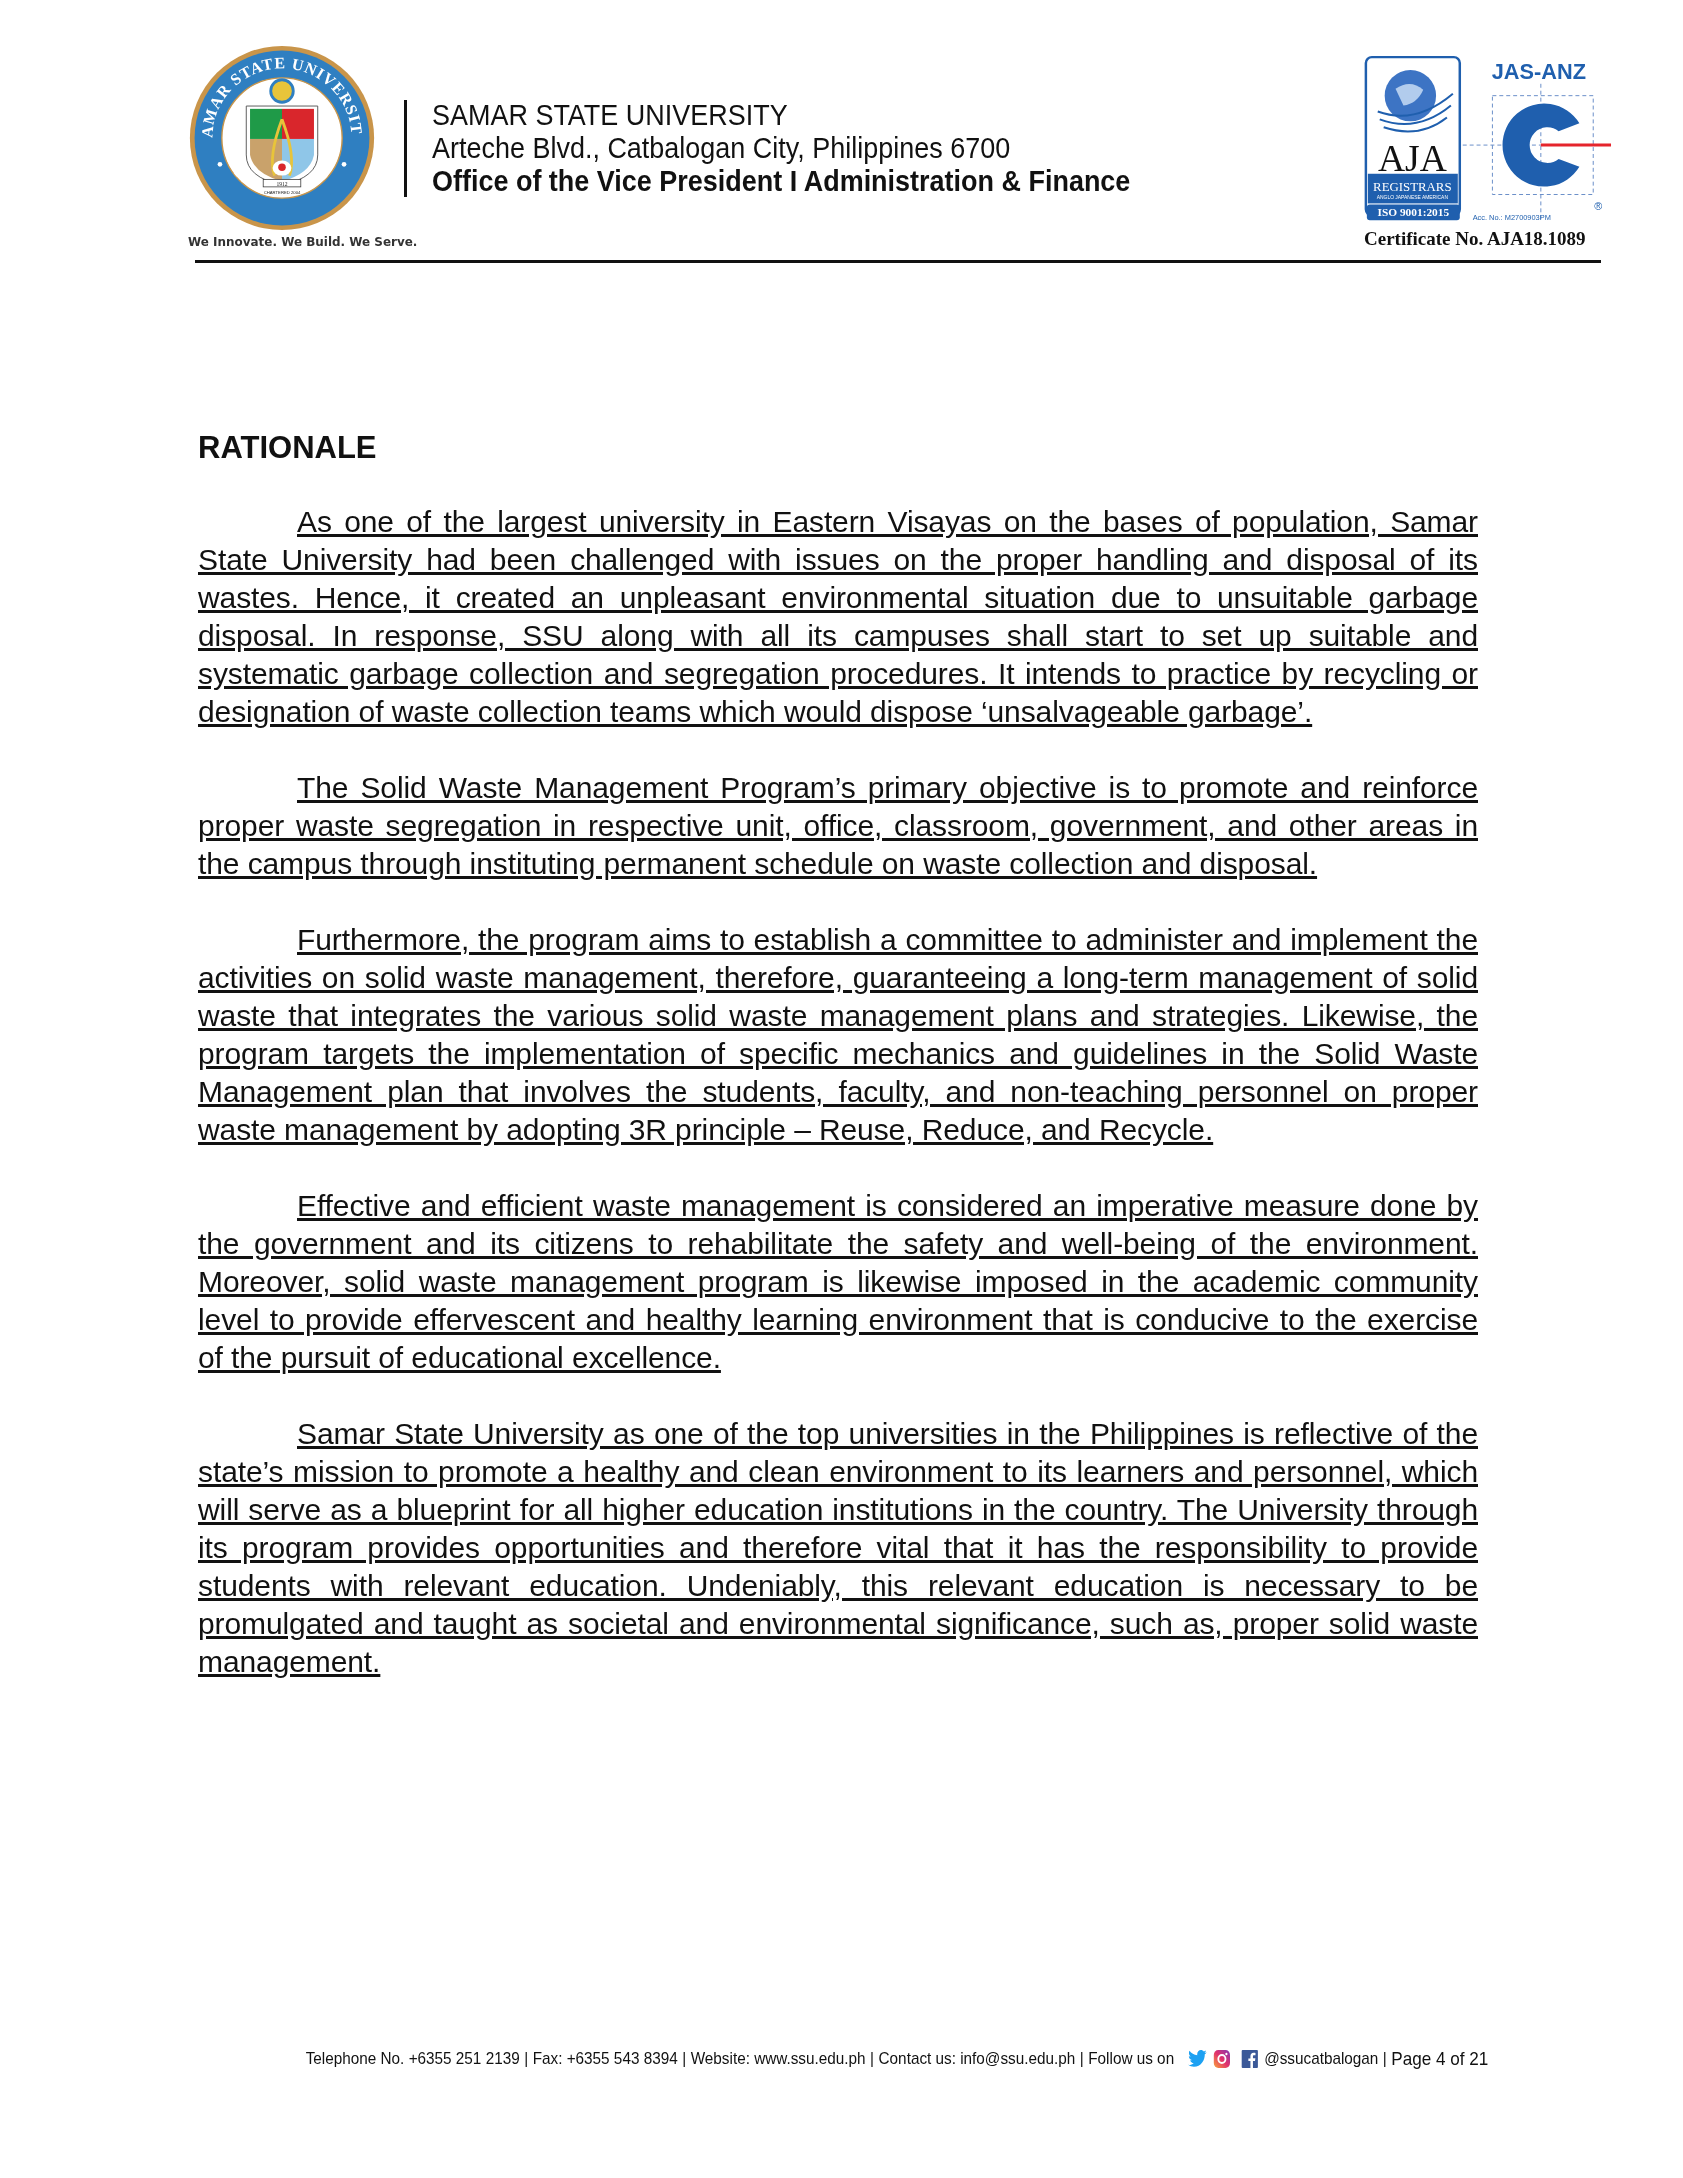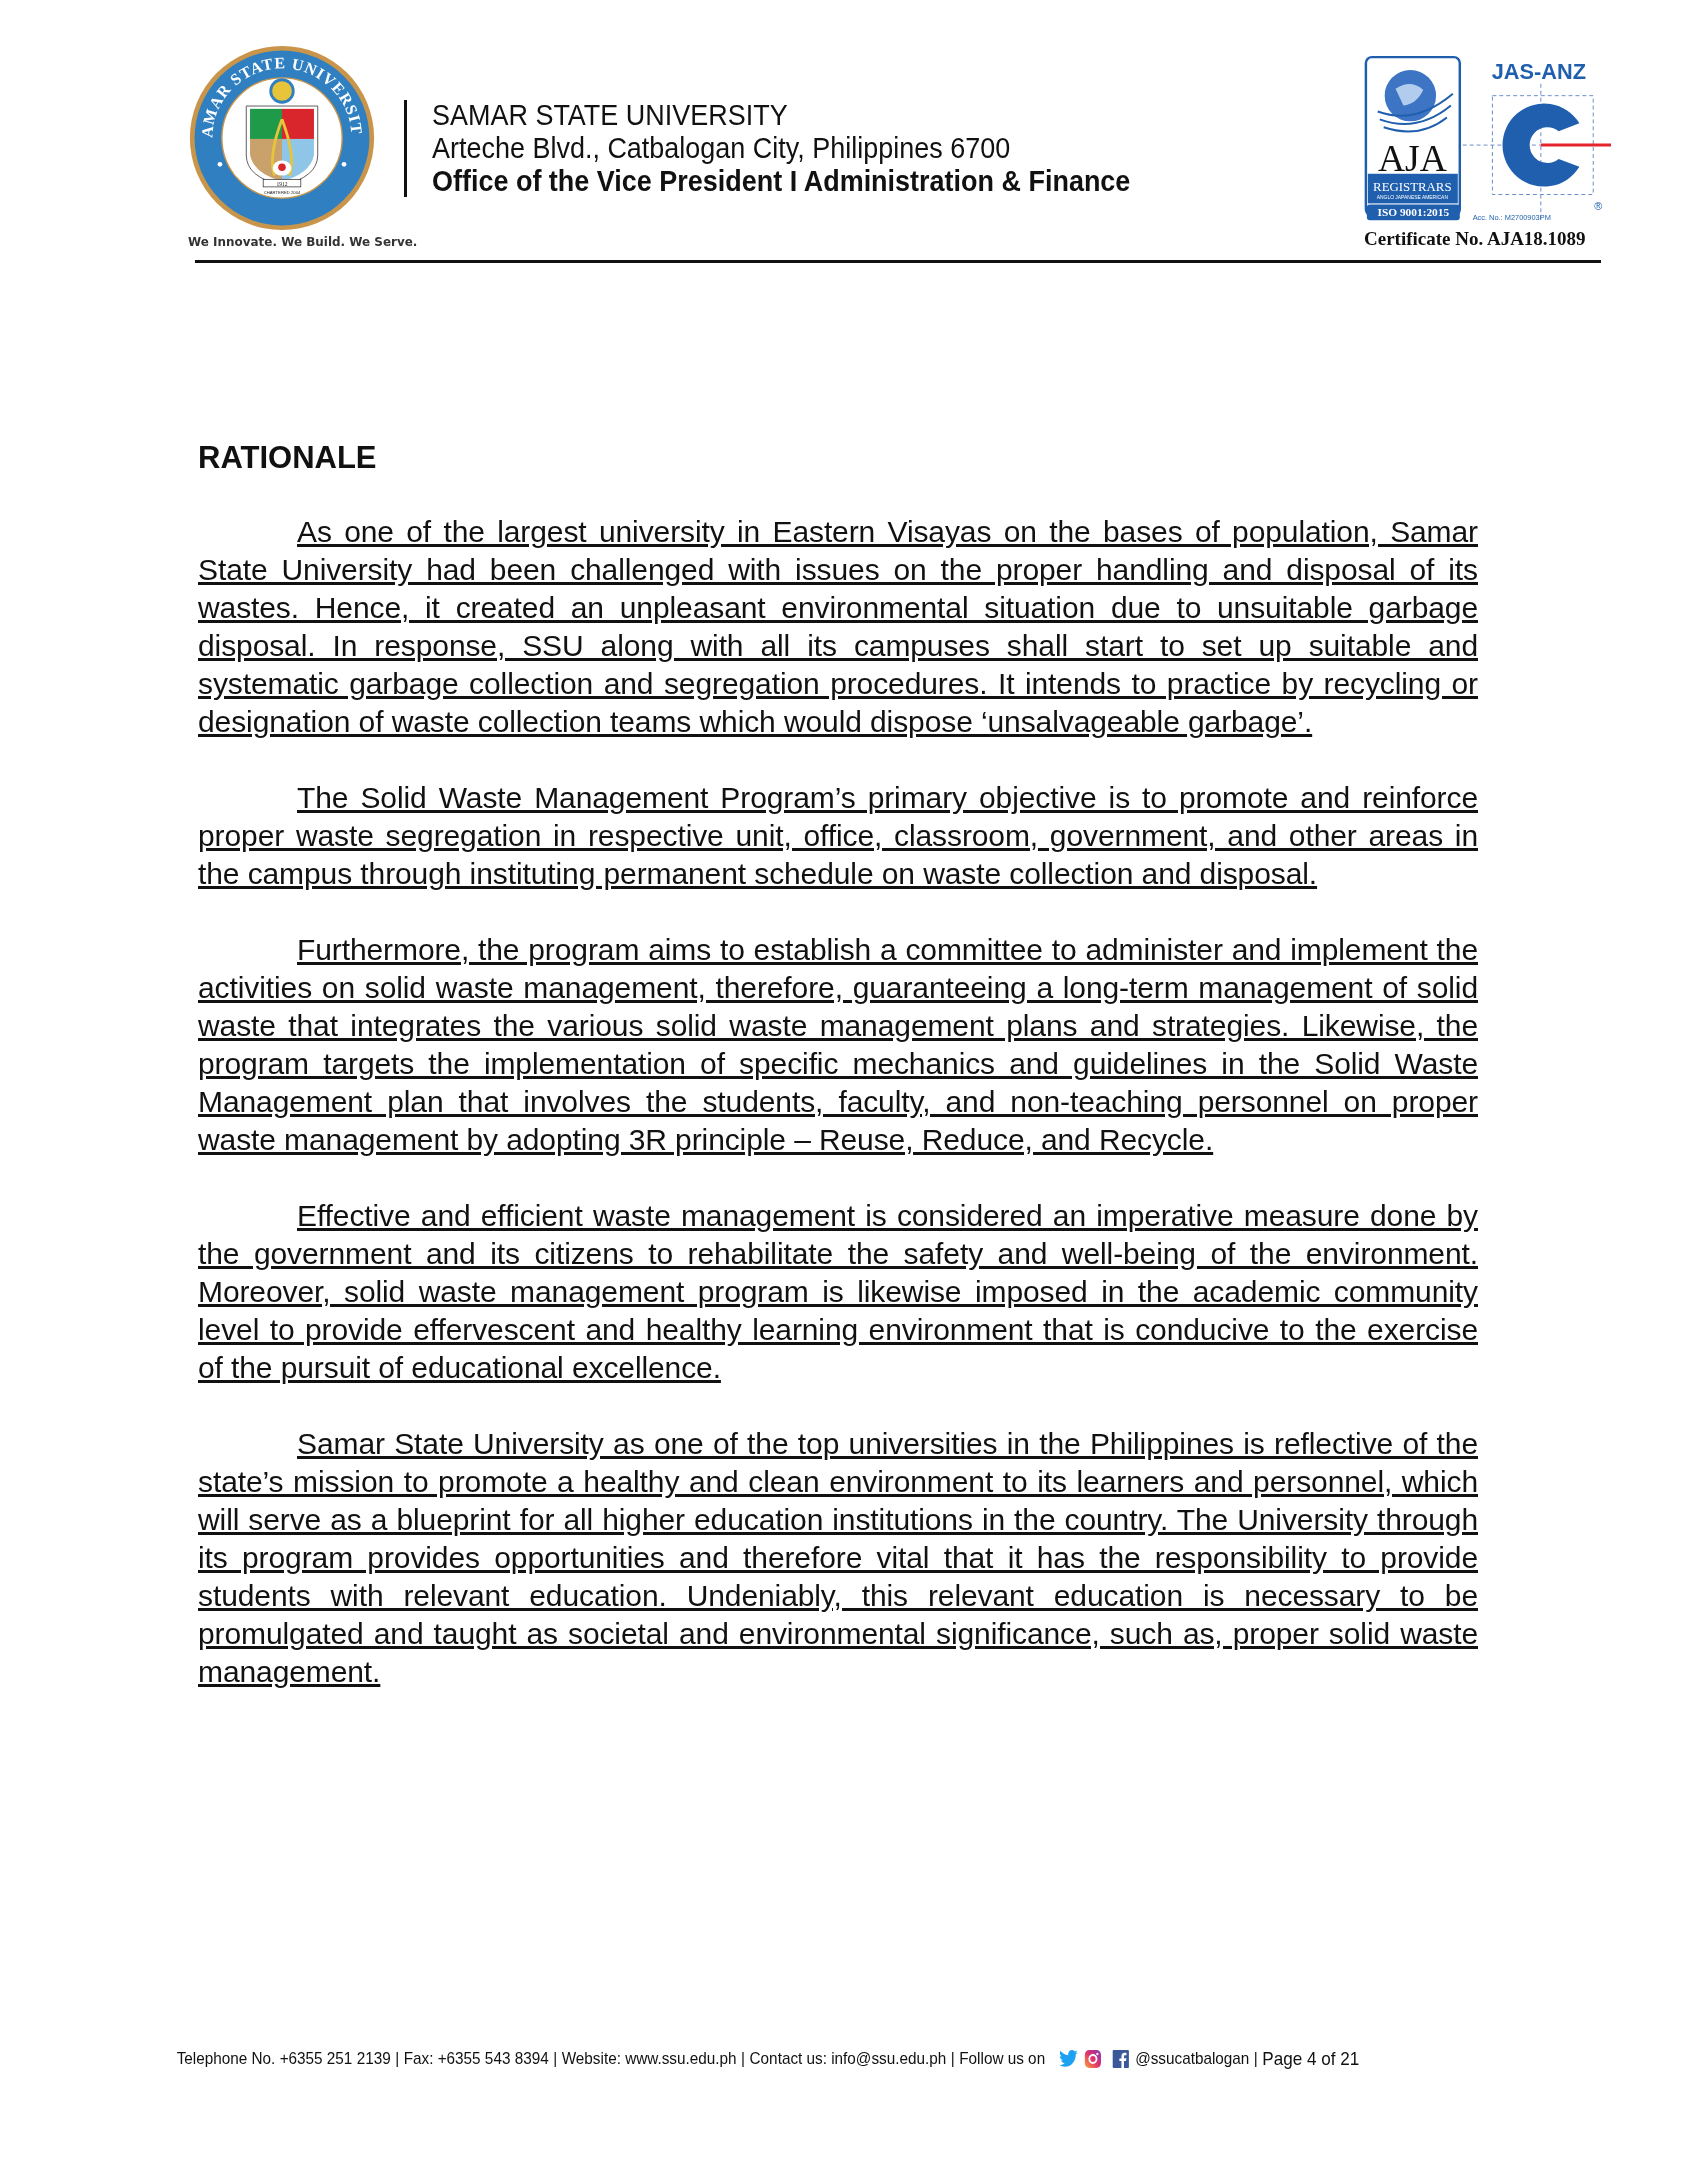--- a/index.html
+++ b/index.html
@@ -15,27 +15,27 @@
     .head-text { position: absolute; left: 432px; top: 99px; }
     .head-text div { font-size: 29px; line-height: 33px; white-space: nowrap; transform: scaleX(0.93); transform-origin: left; }
     .head-text .bold { font-weight: bold; }
     .cert { position: absolute; left: 1356px; top: 54px; width: 257px; height: 198px; }
     .cert-no { position: absolute; left: 1364px; top: 228px; font-family: "Liberation Serif", serif;
                font-weight: bold; font-size: 19px; white-space: nowrap; }
     .header-rule { position: absolute; left: 195px; top: 260px; width: 1406px; height: 3px; background: #111; }
 
     
     .content { position: absolute; left: 198px; top: 426px; width: 1280px; }
-    .section-heading { font-weight: bold; font-size: 31px; line-height: 44px; margin: 10px 0 33px 0; }
+    .section-heading { font-weight: bold; font-size: 31px; line-height: 44px; margin: 0 0 33px 0; }
     .para { font-size: 30px; line-height: 38px; text-align: justify; text-indent: 99px;
             margin: 0 0 38px 0; letter-spacing: -0.1px; text-decoration: underline; }
     .legal { margin-top: 40px; }
 
     
-    .footer { position: absolute; left: 0; top: 2048px; width: 1356px; text-align: center;
+    .footer { position: absolute; left: 0; top: 2048px; width: 1683px; text-align: center;
               font-size: 17px; white-space: nowrap; }
     .footer-inner { display: inline-flex; align-items: center; gap: 5px; margin-left: 111px; transform: scaleX(0.9); transform-origin: center; }
     .sicon { display: inline-block; width: 22px; height: 20px; vertical-align: middle; }
   </style>
 </head>
 <body>
 
 <div class="header">
 
   <svg class="seal" viewBox="0 0 200 200">

